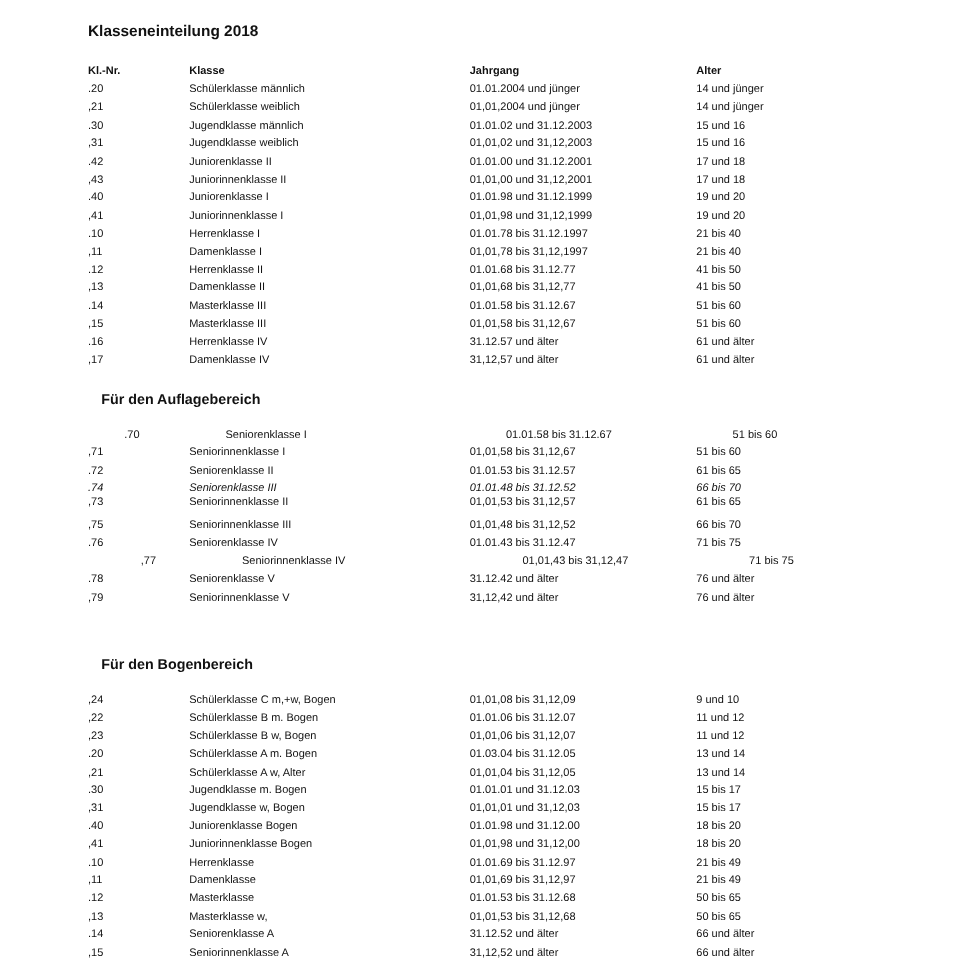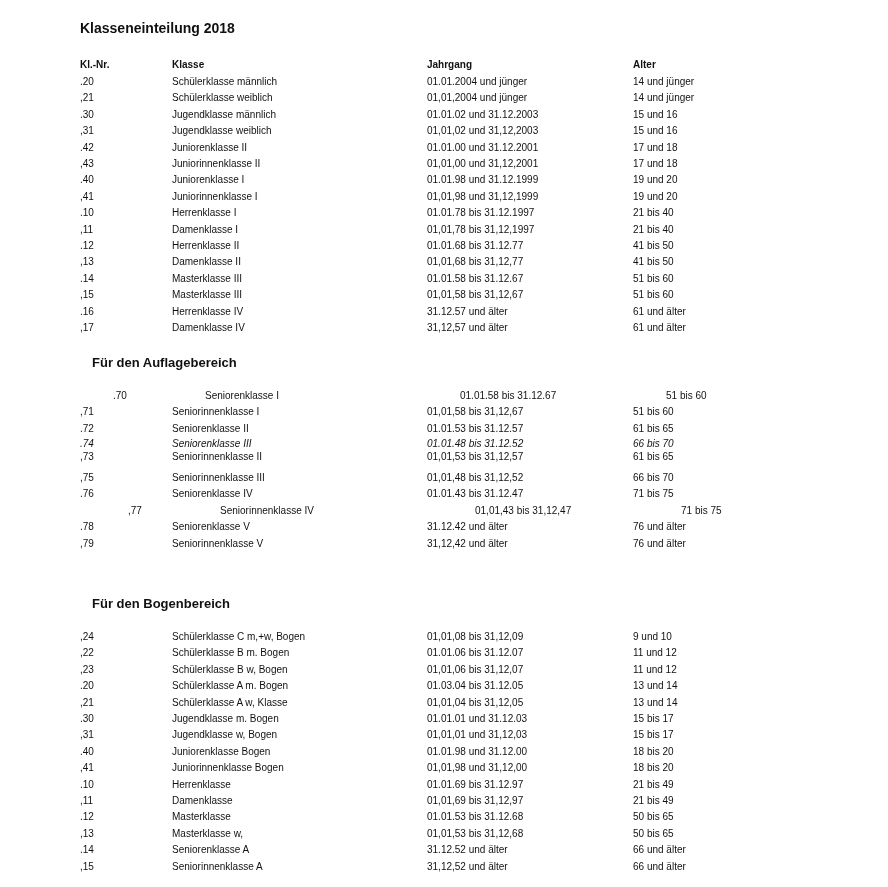--- a/index.html
+++ b/index.html
@@ -212,21 +212,21 @@
         <span class="c4">11 und 12</span>
       </div>
       <div class="row" style="top: 678.2px;">
         <span class="c1">.20</span>
         <span class="c2">Schülerklasse A m. Bogen</span>
         <span class="c3">01.03.04 bis 31.12.05</span>
         <span class="c4">13 und 14</span>
       </div>
       <div class="row" style="top: 694.6px;">
         <span class="c1">,21</span>
-        <span class="c2">Schülerklasse A w, Klasse</span>
+        <span class="c2">Schülerklasse A w, Alter</span>
         <span class="c3">01,01,04 bis 31,12,05</span>
         <span class="c4">13 und 14</span>
       </div>
       <div class="row" style="top: 711px;">
         <span class="c1">.30</span>
         <span class="c2">Jugendklasse m. Bogen</span>
         <span class="c3">01.01.01 und 31.12.03</span>
         <span class="c4">15 bis 17</span>
       </div>
       <div class="row" style="top: 727.4px;">

